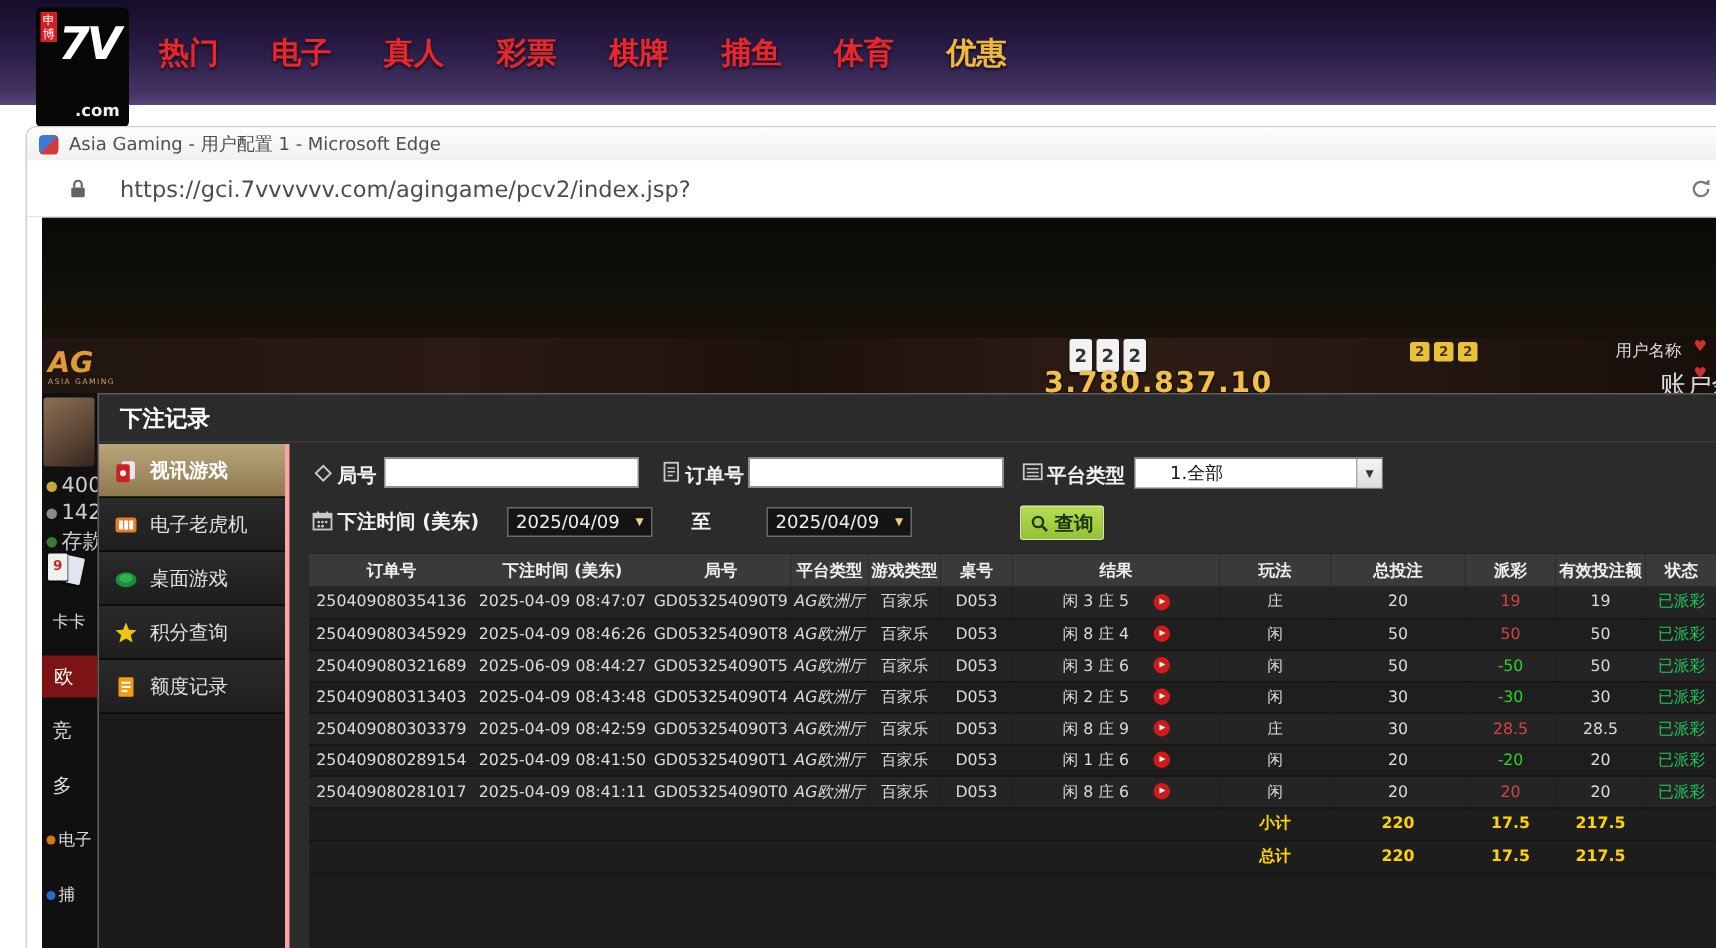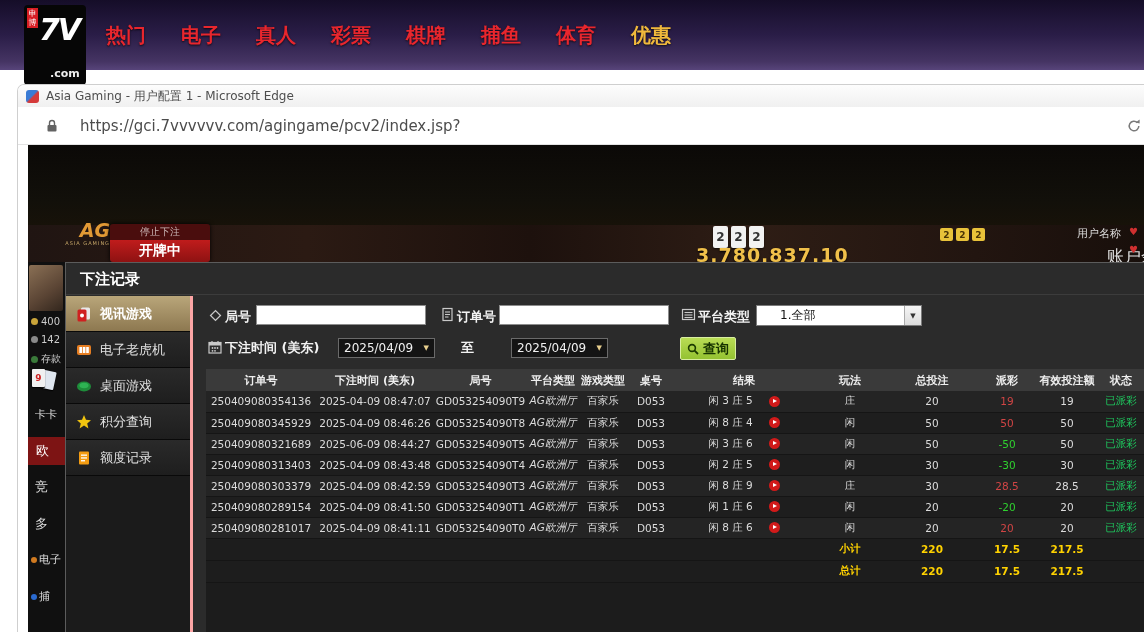--- a/index.html
+++ b/index.html
@@ -28,40 +28,40 @@
   .reload{ margin-right:2px; cursor:pointer; display:flex; }
 
   
   .viewport{ position:absolute; left:0; top:60px; width:100%; height:487px; background:#fff; overflow:hidden; }
   .page{ position:absolute; left:10px; top:0; right:0; bottom:0; background:#070707; overflow:hidden; }
 
   
   .bg-top{ position:absolute; left:0; top:0; width:100%; height:80px; background:linear-gradient(180deg,#0b0907,#12100a 70%,#171209); }
   .bg-hero{ position:absolute; left:0; top:80px; width:100%; height:37px;
     background:linear-gradient(90deg,#201512,#2b1a13 25%,#1d110d 45%,#2e1d15 65%,#221510 85%,#180f0b); }
-  .ag-logo{ position:absolute; left:4px; top:72px; width:78px; height:33px; display:flex; flex-direction:column; align-items:flex-end; justify-content:center; }
+  .ag-logo{ position:absolute; left:4px; top:84px; width:78px; height:33px; display:flex; flex-direction:column; align-items:flex-start; justify-content:center; }
   .ag-main{ font-size:19px; font-weight:bold; font-style:italic; color:#e29a35; line-height:19px; }
   .ag-sub{ font-size:5px; letter-spacing:1px; color:#c9a96a; }
   .stop-box{ position:absolute; left:82px; top:79px; width:100px; height:38px; border-radius:3px; overflow:hidden; box-shadow:0 0 4px #000; }
   .stop-top{ height:16px; background:#4a0d0d; color:#c9b4b4; font-size:10px; display:flex; align-items:center; justify-content:center; }
   .stop-bottom{ height:22px; background:linear-gradient(#c01c1c,#8e1212); color:#fff; font-size:14px; font-weight:bold; display:flex; align-items:center; justify-content:center; }
   .cards{ position:absolute; left:685px; top:81px; display:flex; gap:3px; }
   .card{ width:15px; height:22px; background:#f2f2f2; border-radius:2px; color:#333; font-size:12px; font-weight:bold; display:flex; align-items:center; justify-content:center; box-shadow:0 1px 2px rgba(0,0,0,.6); }
   .dice{ position:absolute; left:912px; top:83px; display:flex; gap:3px; }
   .die{ width:13px; height:13px; background:#e8c23a; border-radius:2px; color:#4a3505; font-size:9px; font-weight:bold; display:flex; align-items:center; justify-content:center; }
   .jackpot{ position:absolute; left:668px; top:99px; font-size:19px; font-weight:bold; color:#f0c04a; letter-spacing:1px; text-shadow:0 1px 2px #000; white-space:nowrap; }
   .user-label{ position:absolute; left:1049px; top:81px; font-size:11px; color:#ddd; white-space:nowrap; }
   .balance-label{ position:absolute; left:1079px; top:100px; font-size:17px; color:#ddd; white-space:nowrap; }
   .mini-heart{ position:absolute; color:#d03030; font-size:10px; }
 
   
   .bg-side{ position:absolute; left:0; top:117px; width:37px; bottom:0; background:#101010; }
   .avatar{ position:absolute; left:1px; top:3px; width:34px; height:46px; border-radius:2px;
     background:linear-gradient(145deg,#8a7055,#5a4434 60%,#32261d); }
-  .side-stat{ position:absolute; left:3px; font-size:10px; color:#ccc; display:flex; align-items:center; gap:3px; white-space:nowrap; }
+  .side-stat{ position:absolute; left:3px; font-size:14px; color:#ccc; display:flex; align-items:center; gap:3px; white-space:nowrap; }
   .dot{ width:7px; height:7px; border-radius:50%; display:inline-block; flex:0 0 auto; }
   .side-cards{ position:absolute; left:4px; top:107px; width:30px; height:22px; }
   .mini-card{ position:absolute; width:13px; height:18px; background:#f0f0f0; border-radius:1px; font-size:9px; font-weight:bold; color:#c22; display:flex; align-items:center; justify-content:center; box-shadow:0 1px 1px #000; }
   .mini-card.back{ left:10px; top:2px; background:#dfe6ef; transform:rotate(12deg); }
   .side-item{ position:absolute; left:7px; font-size:12px; color:#ddd; white-space:nowrap; cursor:pointer; }
   .side-item.hl{ left:0; width:37px; height:28px; background:#7d1414; color:#fff; font-size:13px; display:flex; align-items:center; padding-left:8px; }
   .side-item.ic{ left:3px; font-size:11px; display:flex; align-items:center; gap:2px; }
 
   
   .modal{ position:absolute; left:37px; top:117px; right:0; bottom:0; background:#2b2b2b;
@@ -152,24 +152,20 @@
       <div class="page">
 
         <div class="bg-top"></div>
         <div class="bg-hero"></div>
 
         <div class="ag-logo">
           <span class="ag-main">AG</span>
           <span class="ag-sub">ASIA GAMING</span>
         </div>
 
-        <div class="stop-box">
-          <div class="stop-top">停止下注</div>
-          <div class="stop-bottom">开牌中</div>
-        </div>
 
         <div class="cards">
           <span class="card">2</span>
           <span class="card">2</span>
           <span class="card">2</span>
         </div>
         <div class="dice">
           <span class="die">2</span>
           <span class="die">2</span>
           <span class="die">2</span>

